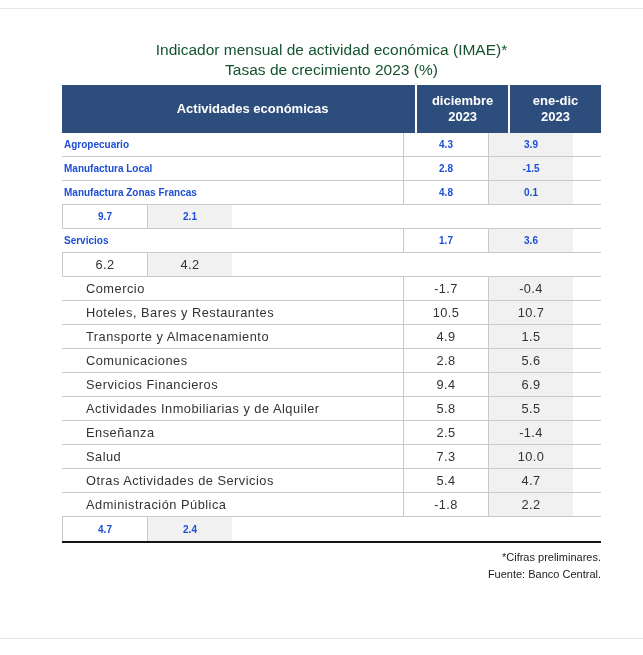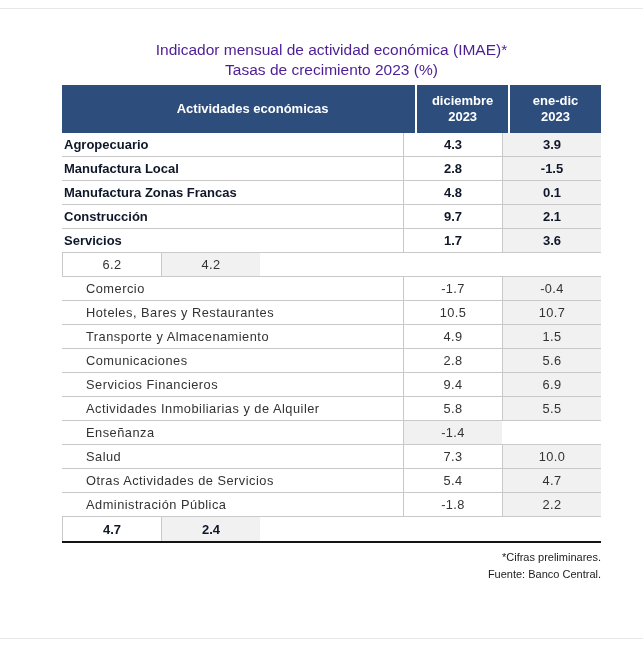--- a/index.html
+++ b/index.html
@@ -27,21 +27,21 @@
 
   .figure {
     position: absolute;
     left: 62px;
     top: 40px;
     width: 539px;
   }
   .title, .subtitle {
     text-align: center;
     font-size: 15.5px;
-    color: #4c1d95;
+    color: #14532d;
     line-height: 20px;
     white-space: nowrap;
   }
 
   .imae-table {
     margin-top: 5px;
     border-bottom: 2px solid var(--table-bottom-border, #141414);
   }
   .thead {
     display: flex;
@@ -65,38 +65,38 @@
     width: 99px;
     flex-direction: column;
     border-left: 2px solid #ffffff;
   }
 
   .trow {
     display: flex;
     height: 24px;
     box-sizing: border-box;
     border-bottom: 1px solid var(--row-divider, #c9c9c9);
-    font-size: 13px;
-    color: #0f172a;
+    font-size: 10px;
+    color: #1d4ed8;
   }
   .trow:last-child { border-bottom: none; }
   .cell {
     display: flex;
     align-items: center;
     box-sizing: border-box;
     height: 100%;
   }
   .c-label {
     width: 341px;
     padding-left: 2px;
     overflow: hidden;
     white-space: nowrap;
   }
   .c-num {
-    width: 99px;
+    width: 85px;
     justify-content: center;
     border-left: 1px solid var(--row-divider, #d0d0d0);
   }
   .c-shaded { background: var(--shaded-col-bg, #f1f1f1); }
 
   .trow.bold, .trow.total { font-weight: bold; }
   .trow.sub { font-weight: normal; font-size: 12.8px; color: #333333; }
   .trow.sub .c-label {
     padding-left: 24px;
     letter-spacing: 0.5px;
@@ -144,21 +144,20 @@
             <div class="cell c-label">Manufactura Local</div>
             <div class="cell c-num">2.8</div>
             <div class="cell c-num c-shaded">-1.5</div>
           </div>
           <div class="trow bold">
             <div class="cell c-label">Manufactura Zonas Francas</div>
             <div class="cell c-num">4.8</div>
             <div class="cell c-num c-shaded">0.1</div>
           </div>
           <div class="trow bold">
-            <div class="cell c-label">Construcción</div>
             <div class="cell c-num">9.7</div>
             <div class="cell c-num c-shaded">2.1</div>
           </div>
           <div class="trow bold">
             <div class="cell c-label">Servicios</div>
             <div class="cell c-num">1.7</div>
             <div class="cell c-num c-shaded">3.6</div>
           </div>
           <div class="trow sub">
             <div class="cell c-num">6.2</div>
@@ -189,20 +188,21 @@
             <div class="cell c-num">9.4</div>
             <div class="cell c-num c-shaded">6.9</div>
           </div>
           <div class="trow sub">
             <div class="cell c-label">Actividades Inmobiliarias y de Alquiler</div>
             <div class="cell c-num">5.8</div>
             <div class="cell c-num c-shaded">5.5</div>
           </div>
           <div class="trow sub">
             <div class="cell c-label">Enseñanza</div>
+            <div class="cell c-num">2.5</div>
             <div class="cell c-num c-shaded">-1.4</div>
           </div>
           <div class="trow sub">
             <div class="cell c-label">Salud</div>
             <div class="cell c-num">7.3</div>
             <div class="cell c-num c-shaded">10.0</div>
           </div>
           <div class="trow sub">
             <div class="cell c-label">Otras Actividades de Servicios</div>
             <div class="cell c-num">5.4</div>

